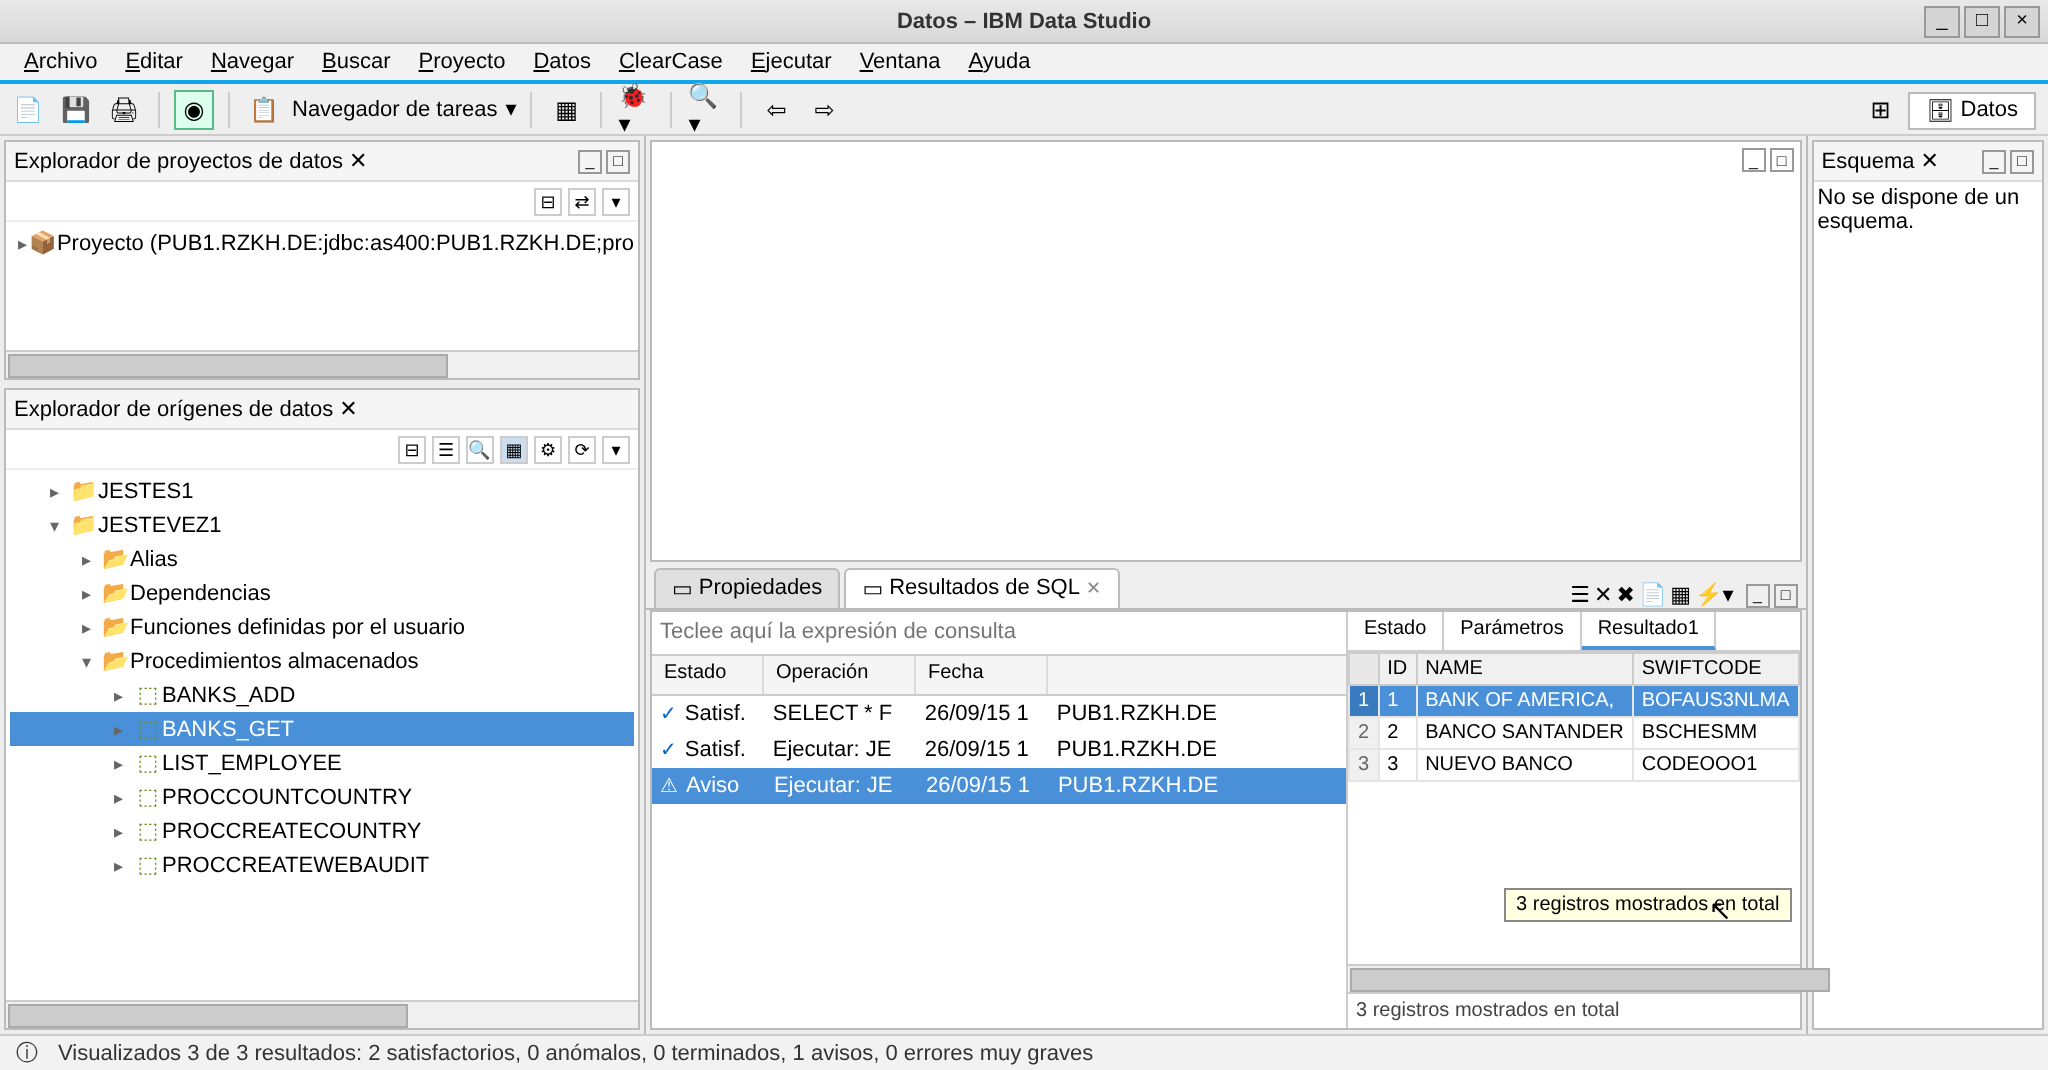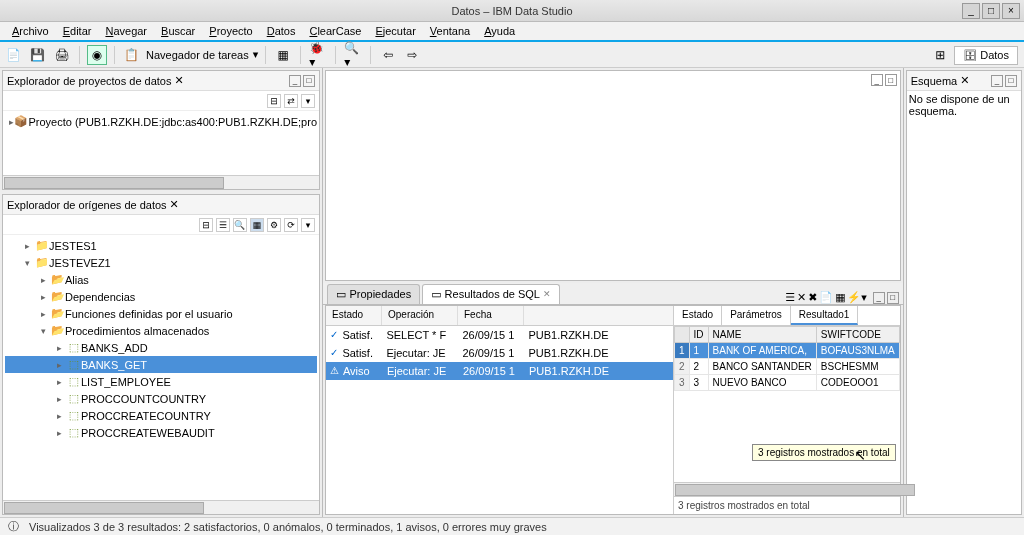--- a/index.html
+++ b/index.html
@@ -1,18 +1,18 @@
 <!DOCTYPE html>
 <html><head>
 <meta charset="utf-8">
 <style>
 * { box-sizing: border-box; margin: 0; padding: 0; font-family: "Liberation Sans", Arial, sans-serif; font-size: 11px; }
 body { background: #ededed; width: 1024px; height: 535px; overflow: hidden; display: flex; flex-direction: column; }
 .titlebar { height: 22px; background: linear-gradient(#e8e8e8,#d8d8d8); display: flex; align-items: center; justify-content: center; position: relative; border-bottom: 1px solid #bbb; }
-.titlebar span { font-weight: normal; color: #333; }
+.titlebar span { font-weight: bold; color: #333; }
 .winbtns { position: absolute; right: 4px; display: flex; gap: 2px; }
 .winbtn { width: 18px; height: 16px; background: #d5d5d5; border: 1px solid #999; display: flex; align-items: center; justify-content: center; font-size: 10px; cursor: pointer; }
 .menubar { height: 20px; background: #f2f2f2; display: flex; align-items: center; padding: 0 6px; gap: 2px; border-bottom: 2px solid #0ea5e9; }
 .menubar div { padding: 2px 6px; cursor: pointer; }
 .menubar div u { text-decoration: underline; }
 .toolbar { height: 26px; background: #efefef; display: flex; align-items: center; padding: 0 4px; gap: 4px; border-bottom: 1px solid #ccc; }
 .tbtn { width: 20px; height: 20px; border: 1px solid transparent; display: flex; align-items: center; justify-content: center; cursor: pointer; font-size: 12px; }
 .sep { width: 1px; height: 18px; background: #ccc; margin: 0 3px; }
 .workarea { flex: 1; display: flex; }
 .leftcol { width: 323px; display: flex; flex-direction: column; border-right: 1px solid #bbb; }
@@ -263,20 +263,23 @@
       <div class="tb">▦</div>
       <div class="tb">⚡▾</div>
       <div class="minmax" style="margin:0 4px">
           <span>_</span>
           <span>□</span>
         </div>
     </div>
 
     <div class="sql-panel">
       <div class="sql-left">
+        <div class="query-row">
+            <input placeholder="Teclee aquí la expresión de consulta" style="">
+          </div>
         <div class="hdr-row">
           <div style="width:56px">Estado</div>
           <div style="width:76px">Operación</div>
           <div style="width:66px">Fecha</div>
         </div>
         <div id="reslist" style="flex:1;overflow:auto">
             <div class="res-row">
               <span class="status-ok">✓</span>
               <span style="width:40px">Satisf.</span>
               <span style="width:72px">SELECT * F</span>

